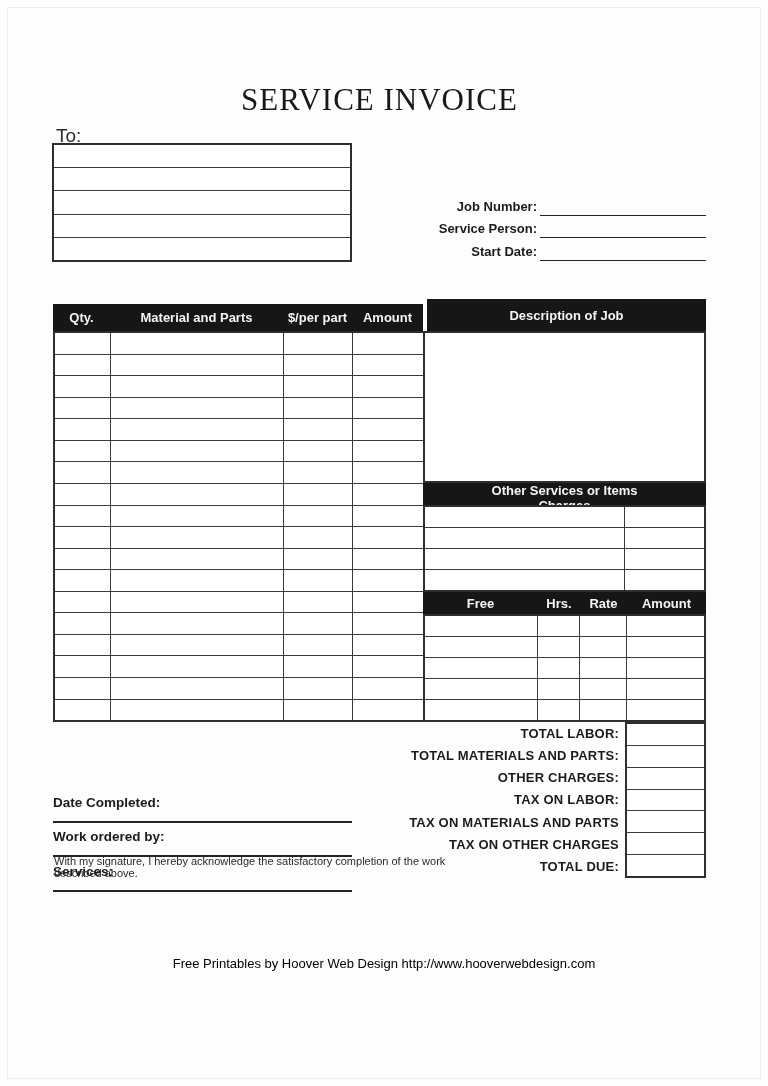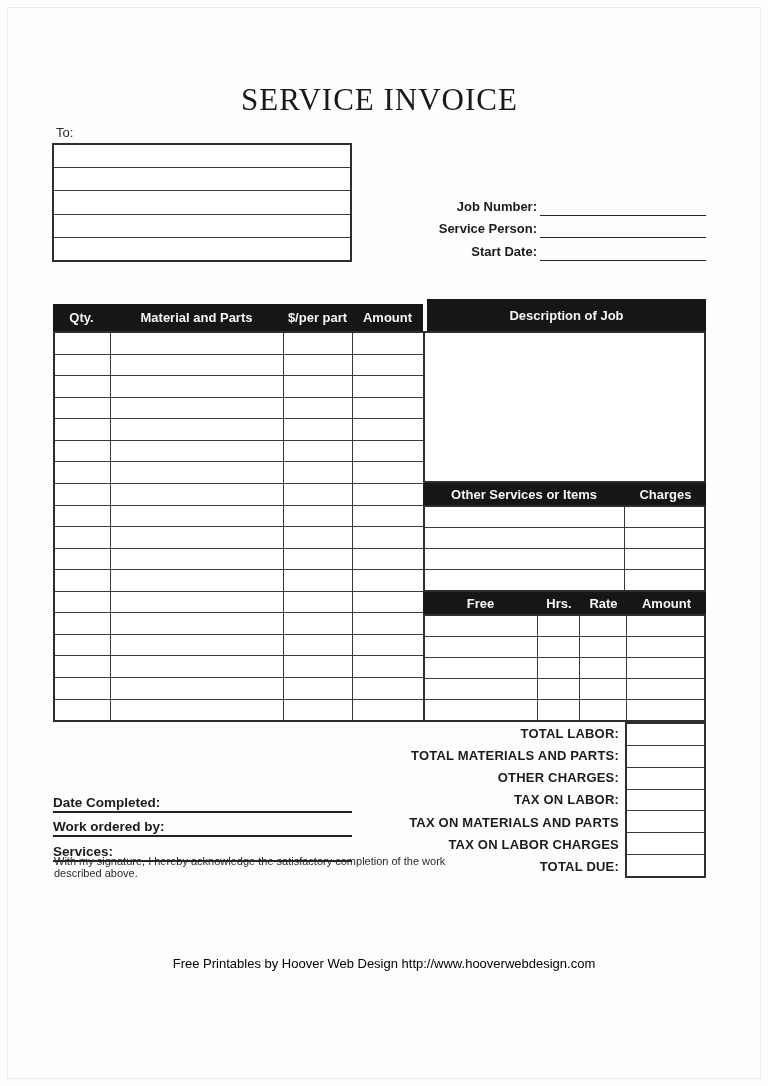--- a/index.html
+++ b/index.html
@@ -7,34 +7,34 @@
     position:relative;width:768px;height:1086px;overflow:hidden;
     background:var(--page-bg,#fdfdfd);
     font-family:"Liberation Sans",sans-serif;color:#1b1b1b;
   }
   .page-frame{position:absolute;inset:7px;border:1px solid #ededed;pointer-events:none;}
   .title{
     position:absolute;left:53px;width:653px;top:82px;margin:0;text-align:center;
     font-family:"Liberation Serif",serif;font-weight:400;font-size:31px;
     letter-spacing:1px;color:#191919;transform:scaleY(1.04);
   }
-  .to-label{position:absolute;left:56px;top:125px;font-size:13px;color:#2d2d2d;}
+  .to-label{position:absolute;left:56px;top:125px;font-size:19px;color:#2d2d2d;}
   .to-box{
     position:absolute;left:52px;top:143px;width:300px;height:119px;box-sizing:border-box;
     border:2px solid var(--border-dark,#2e2e2e);display:flex;flex-direction:column;background:#fff;
   }
   .job-fields{position:absolute;left:420px;top:193px;width:286px;}
   .job-row{display:flex;align-items:flex-end;height:22.5px;}
   .job-label{width:117px;text-align:right;font-weight:bold;font-size:13px;white-space:nowrap;padding:0 3px 2px 0;}
   .job-line{flex:1;border-bottom:1.5px solid #242424;align-self:stretch;}
   
   .bar{position:absolute;background:var(--bar,#161616);color:#f5f5f5;font-weight:bold;font-size:13px;display:flex;align-items:center;}
   .bar-main{left:53px;top:304px;width:370px;height:27px;}
   .bar-desc{left:427px;top:299px;width:279px;height:32px;justify-content:center;}
-  .bar-os{left:423px;top:483px;width:283px;height:22px;}
+  .bar-os{left:423px;top:483px;width:283px;height:22px;flex-direction:column;}
   .bar-labor{left:423px;top:592px;width:283px;height:22px;}
   .bar-cell{text-align:center;box-sizing:border-box;}
   
   .grid{
     position:absolute;box-sizing:border-box;border:2px solid var(--border-dark,#2e2e2e);
     display:flex;flex-direction:column;background:#fff;
   }
   .grid-materials{left:53px;top:331px;width:372px;height:391px;}
   .grid-os{left:423px;top:505px;width:283px;height:87px;}
   .grid-labor{left:423px;top:614px;width:283px;height:108px;}
@@ -50,21 +50,21 @@
   .totals-labels{position:absolute;left:200px;top:722px;width:422px;height:156px;display:flex;flex-direction:column;}
   .total-label{flex:1;display:flex;align-items:center;justify-content:flex-end;font-weight:bold;font-size:13px;letter-spacing:0.2px;padding-right:3px;white-space:nowrap;}
   .totals-boxes{
     position:absolute;left:625px;top:722px;width:81px;height:156px;box-sizing:border-box;
     border:2px solid var(--border-dark,#2e2e2e);display:flex;flex-direction:column;background:#fff;
   }
   .total-box-row{flex:1;border-bottom:1.5px solid var(--border,#3a3a3a);}
   .total-box-row:last-child{border-bottom:none;}
   
   .sig-fields{position:absolute;left:53px;top:788px;width:299px;}
-  .sig-row{height:21.7px;border-bottom:2px solid #242424;display:flex;align-items:flex-end;font-weight:bold;font-size:13.5px;padding-bottom:1px;box-sizing:content-box;}
+  .sig-row{height:21.7px;border-bottom:2px solid #242424;display:flex;align-items:flex-end;font-weight:bold;font-size:13.5px;padding-bottom:11px;box-sizing:content-box;}
   .disclaimer{position:absolute;left:54px;top:855px;width:440px;font-size:11px;color:#2a2a2a;}
   .footer{position:absolute;left:0;right:0;top:956px;text-align:center;font-size:13px;color:#000000;}
 </style>
 </head>
 <body>
 
 <div class="page">
   <div class="page-frame"></div>
 
   <h1 class="title">SERVICE INVOICE</h1>
@@ -277,21 +277,21 @@
         <div class="grid-cell" style="flex: 1 1 0%;"></div>
       </div>
     </div>
 
   <div class="totals-labels">
       <div class="total-label">TOTAL LABOR:</div>
       <div class="total-label">TOTAL MATERIALS AND PARTS:</div>
       <div class="total-label">OTHER CHARGES:</div>
       <div class="total-label">TAX ON LABOR:</div>
       <div class="total-label">TAX ON MATERIALS AND PARTS</div>
-      <div class="total-label">TAX ON LABOR CHARGES</div>
+      <div class="total-label">TAX ON OTHER CHARGES</div>
       <div class="total-label">TOTAL DUE:</div>
     </div>
   <div class="totals-boxes">
       <div class="total-box-row"></div>
       <div class="total-box-row"></div>
       <div class="total-box-row"></div>
       <div class="total-box-row"></div>
       <div class="total-box-row"></div>
       <div class="total-box-row"></div>
       <div class="total-box-row"></div>

